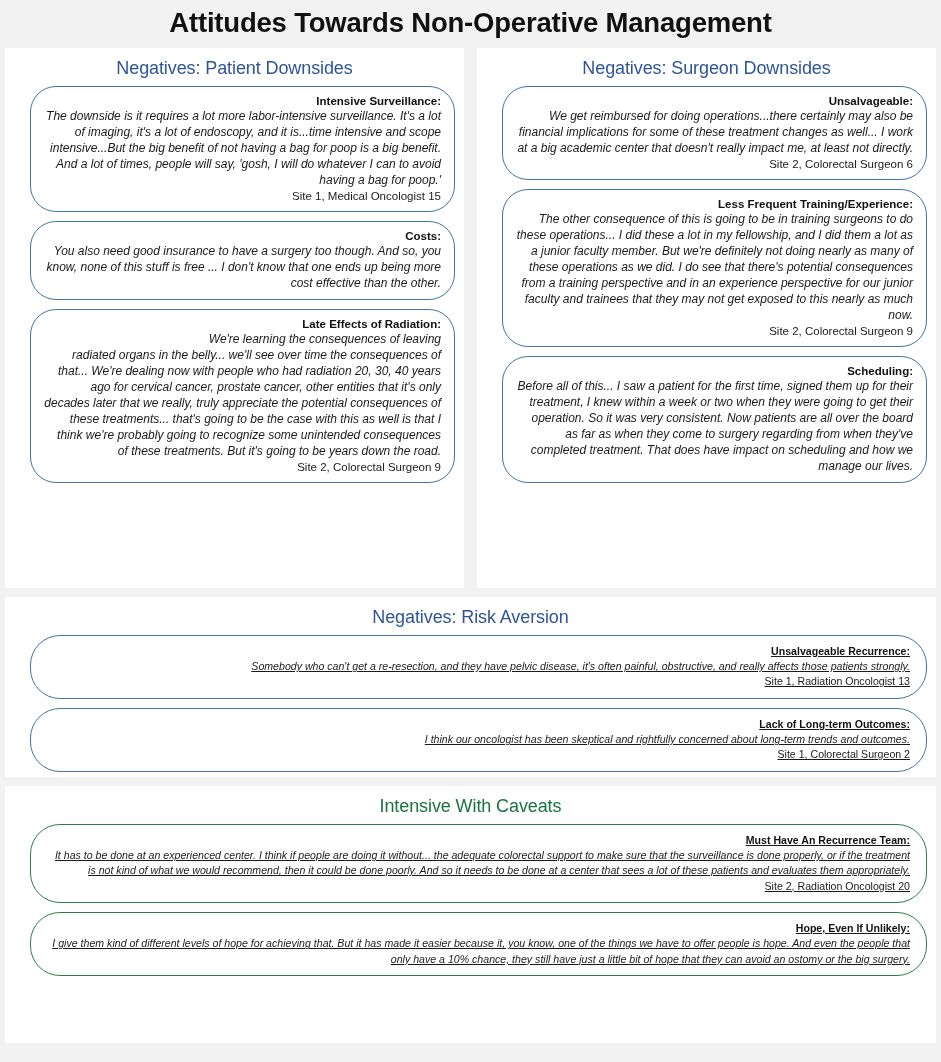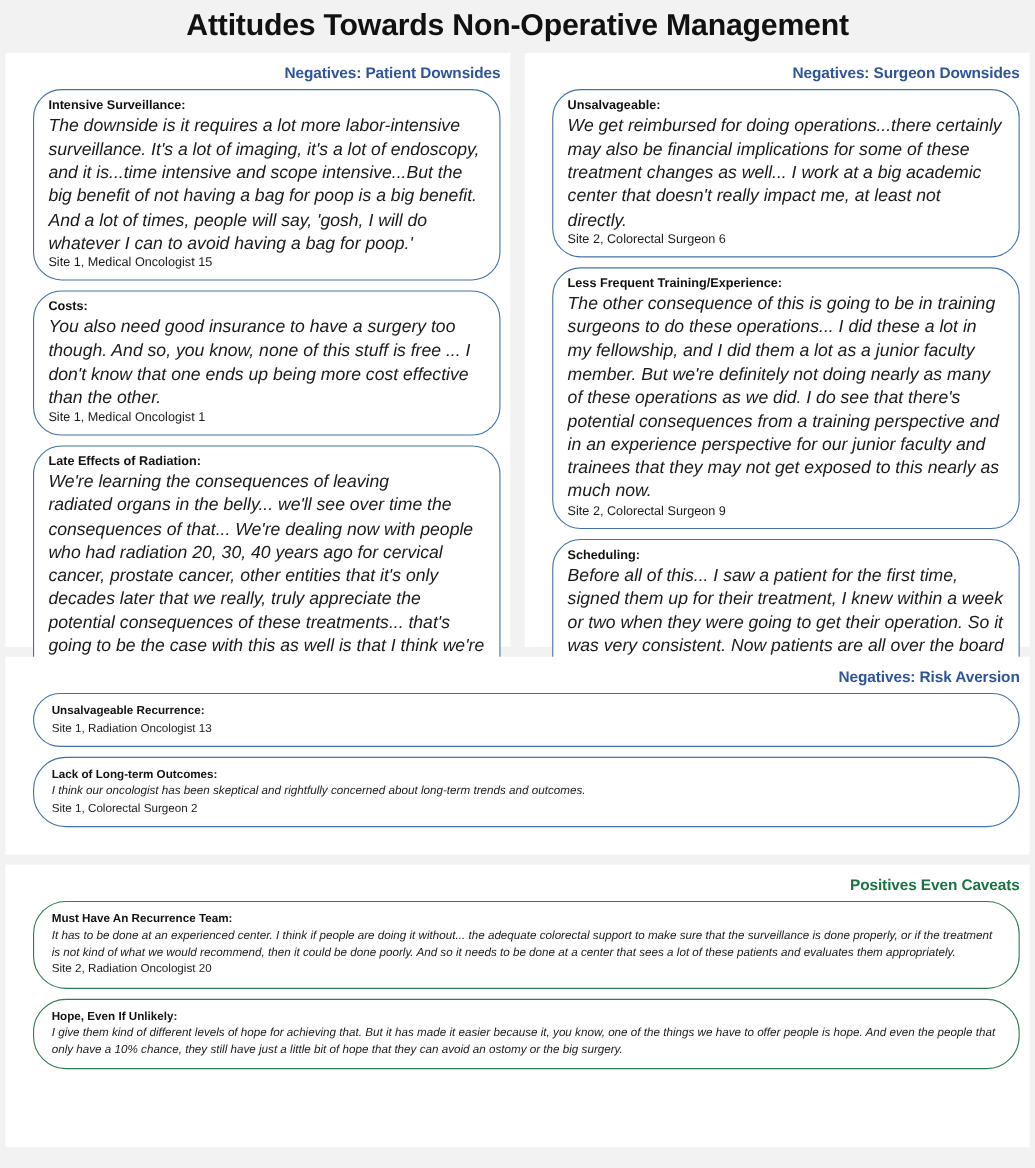--- a/index.html
+++ b/index.html
@@ -56,72 +56,72 @@
   }
   .panel-full {
     margin: 9px 5px 0 5px;
     width: 931px;
     box-sizing: border-box;
   }
   .panel-risk { height: 180px; }
   .panel-pos  { height: 257px; }
 
   .panel-title {
-    text-align: right;
-    font-size: 14px;
-    font-weight: bold;
+    text-align: center;
+    font-size: 18px;
+    font-weight: normal;
     line-height: 1.1;
     padding: 3px 0 7px 0;
     letter-spacing: -0.1px;
   }
   .title-blue  { color: #2f5597; }
   .title-green { color: #1a7340; }
 
   
   .boxes {
     display: flex;
     flex-direction: column;
     gap: 9px;
     flex: 1 1 auto;
   }
   .qbox {
     border: 1.3px solid #4472a8;
     border-radius: 26px;
     box-sizing: border-box;
     padding: 7px 13px 7px 13px;
-    text-align: left;
+    text-align: right;
     background: #ffffff;
     margin-left: 16px;
   }
   .qbox-green { border-color: #2e7d4f; }
 
   .q-label {
     font-weight: bold;
     font-size: 11.5px;
     color: #111111;
     line-height: 1.32;
   }
   .q-text {
     font-style: italic;
-    font-size: 16px;
+    font-size: 12px;
     color: #1a1a1a;
     line-height: 1.33;
     white-space: pre-line;
   }
   .q-attr {
     font-size: 11.5px;
     color: #1a1a1a;
     line-height: 1.33;
   }
 
   
   .panel-full .q-label,
   .panel-full .q-text,
   .panel-full .q-attr { font-size: 10.6px; line-height: 1.45; }
-  .panel-full .qbox { padding: 8px 16px 8px 16px; border-radius: 30px; }
+  .panel-full .qbox { padding: 8px 16px 8px 16px; border-radius: 30px; text-decoration: underline; }
 </style>
 </head>
 <body>
 
 <div class="page">
 
   <div class="main-title">Attitudes Towards Non-Operative Management</div>
 
   <div class="row-top">
 
@@ -131,21 +131,20 @@
 
         <div class="qbox">
           <div class="q-label">Intensive Surveillance:</div>
           <div class="q-text">The downside is it requires a lot more labor-intensive surveillance. It's a lot of imaging, it's a lot of endoscopy, and it is...time intensive and scope intensive...But the big benefit of not having a bag for poop is a big benefit. And a lot of times, people will say, 'gosh, I will do whatever I can to avoid having a bag for poop.'</div>
           <div class="q-attr">Site 1, Medical Oncologist 15</div>
         </div>
 
         <div class="qbox">
           <div class="q-label">Costs:</div>
           <div class="q-text">You also need good insurance to have a surgery too though. And so, you know, none of this stuff is free ... I don't know that one ends up being more cost effective than the other.</div>
-          <div class="q-attr">Site 1, Medical Oncologist 1</div>
         </div>
 
         <div class="qbox">
           <div class="q-label">Late Effects of Radiation:</div>
           <div class="q-text">We're learning the consequences of leaving
 radiated organs in the belly... we'll see over time the consequences of that... We're dealing now with people who had radiation 20, 30, 40 years ago for cervical cancer, prostate cancer, other entities that it's only decades later that we really, truly appreciate the potential consequences of these treatments... that's going to be the case with this as well is that I think we're probably going to recognize some unintended consequences of these treatments. But it's going to be years down the road.</div>
           <div class="q-attr">Site 2, Colorectal Surgeon 9</div>
         </div>
 
       </div>
@@ -176,34 +175,35 @@
     </div>
 
   </div>
 
   <div class="panel panel-full panel-risk">
     <div class="panel-title title-blue">Negatives: Risk Aversion</div>
     <div class="boxes">
 
       <div class="qbox">
         <div class="q-label">Unsalvageable Recurrence:</div>
+        <div class="q-text">Somebody who can't get a re-resection, and they have pelvic disease, it's often painful, obstructive, and really affects those patients strongly.</div>
         <div class="q-attr">Site 1, Radiation Oncologist 13</div>
       </div>
 
       <div class="qbox">
         <div class="q-label">Lack of Long-term Outcomes:</div>
         <div class="q-text">I think our oncologist has been skeptical and rightfully concerned about long-term trends and outcomes.</div>
         <div class="q-attr">Site 1, Colorectal Surgeon 2</div>
       </div>
 
     </div>
   </div>
 
   <div class="panel panel-full panel-pos">
-    <div class="panel-title title-green">Positives Even Caveats</div>
+    <div class="panel-title title-green">Intensive With Caveats</div>
     <div class="boxes">
 
       <div class="qbox qbox-green">
         <div class="q-label">Must Have An Recurrence Team:</div>
         <div class="q-text">It has to be done at an experienced center. I think if people are doing it without... the adequate colorectal support to make sure that the surveillance is done properly, or if the treatment is not kind of what we would recommend, then it could be done poorly. And so it needs to be done at a center that sees a lot of these patients and evaluates them appropriately.</div>
         <div class="q-attr">Site 2, Radiation Oncologist 20</div>
       </div>
 
       <div class="qbox qbox-green">
         <div class="q-label">Hope, Even If Unlikely:</div>

